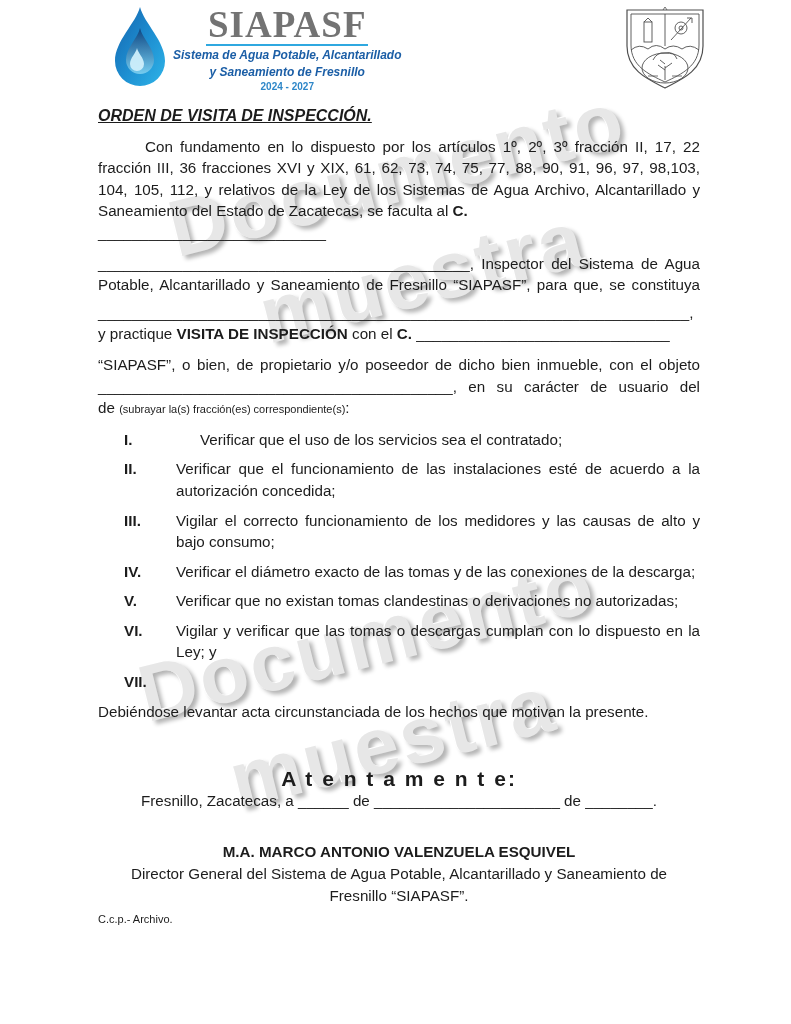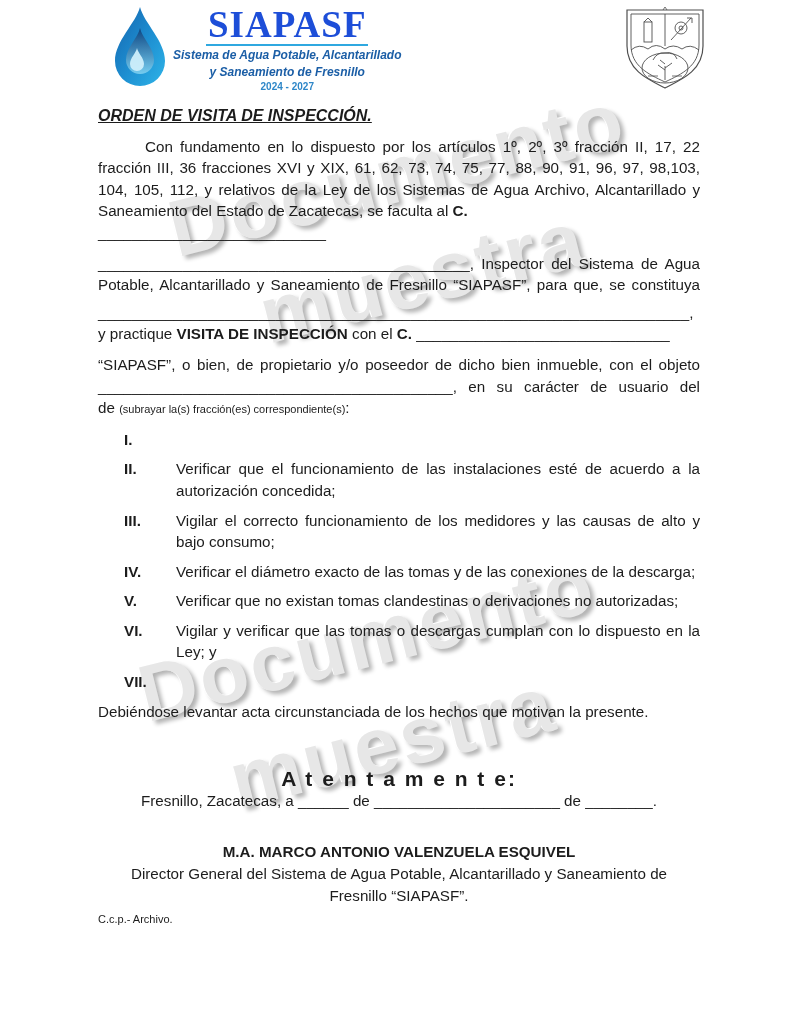--- a/index.html
+++ b/index.html
@@ -17,21 +17,21 @@
     text-shadow:-1px -1px 0 #ffffff, 3px 4px 4px #b4b4b4;
     transform:rotate(-14deg); pointer-events:none; user-select:none;
   }
   .wm1 { left:130px; top:120px; }
   .wm2 { left:100px; top:585px; }
   
   .logo { position:absolute; left:113px; top:6px; display:flex; align-items:flex-start; z-index:1; }
   .logo-text { margin-left:6px; text-align:center; }
   .logo-acronym {
     font-family:"Liberation Serif", serif; font-weight:700; font-size:37px;
-    color:#1d4ed8; letter-spacing:1px; line-height:1.0;
+    color:#737373; letter-spacing:1px; line-height:1.0;
     border-bottom:2px solid #2fa8e0; padding:0 2px 1px 2px; display:inline-block;
   }
   .logo-sub { font-size:12px; font-weight:700; font-style:italic; color:#1b5ea6; line-height:1.25; margin-top:2px; }
   .logo-period { font-size:10px; font-weight:700; color:#2f87c8; margin-top:1px; }
   .crest { position:absolute; left:617px; top:6px; z-index:1; }
   
   .bodycol { position:absolute; left:98px; top:100px; width:602px; z-index:1;
     font-size:15.2px; line-height:21.6px; }
   .title { text-align:left; font-weight:700; font-style:italic;
     text-decoration:underline; font-size:16px; margin-top:5px; }
@@ -137,20 +137,21 @@
 
     <div class="mt-para">
       <div class="jl">“SIAPASF”, o bien, de propietario y/o poseedor de dicho bien inmueble, con el objeto</div>
       <div class="jl"><span>__________________________________________</span><span>, en su carácter de usuario del</span></div>
       <div class="ll"><span>de </span><span class="small">(subrayar la(s) fracción(es) correspondiente(s)</span><span>:</span></div>
     </div>
 
     <div class="list">
       <div class="li">
           <div class="li-num">I.</div>
+          <div class="li-text li-tab">Verificar que el uso de los servicios sea el contratado;</div>
         </div>
       <div class="li">
           <div class="li-num">II.</div>
           <div class="li-text">Verificar que el funcionamiento de las instalaciones esté de acuerdo a la autorización concedida;</div>
         </div>
       <div class="li">
           <div class="li-num">III.</div>
           <div class="li-text">Vigilar el correcto funcionamiento de los medidores y las causas de alto y bajo consumo;</div>
         </div>
       <div class="li">

